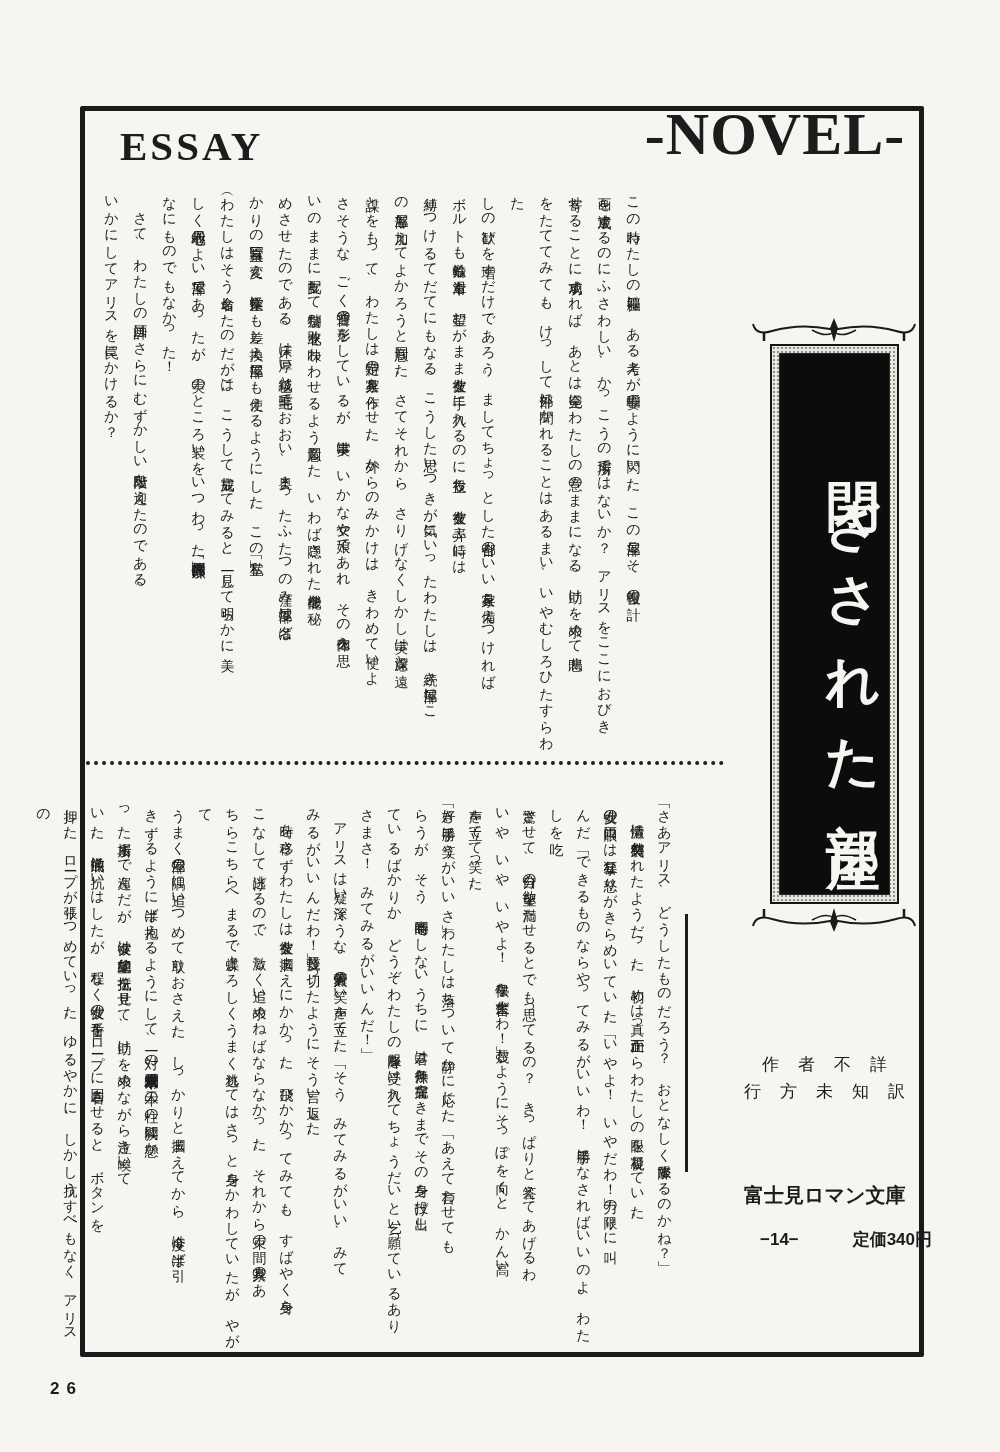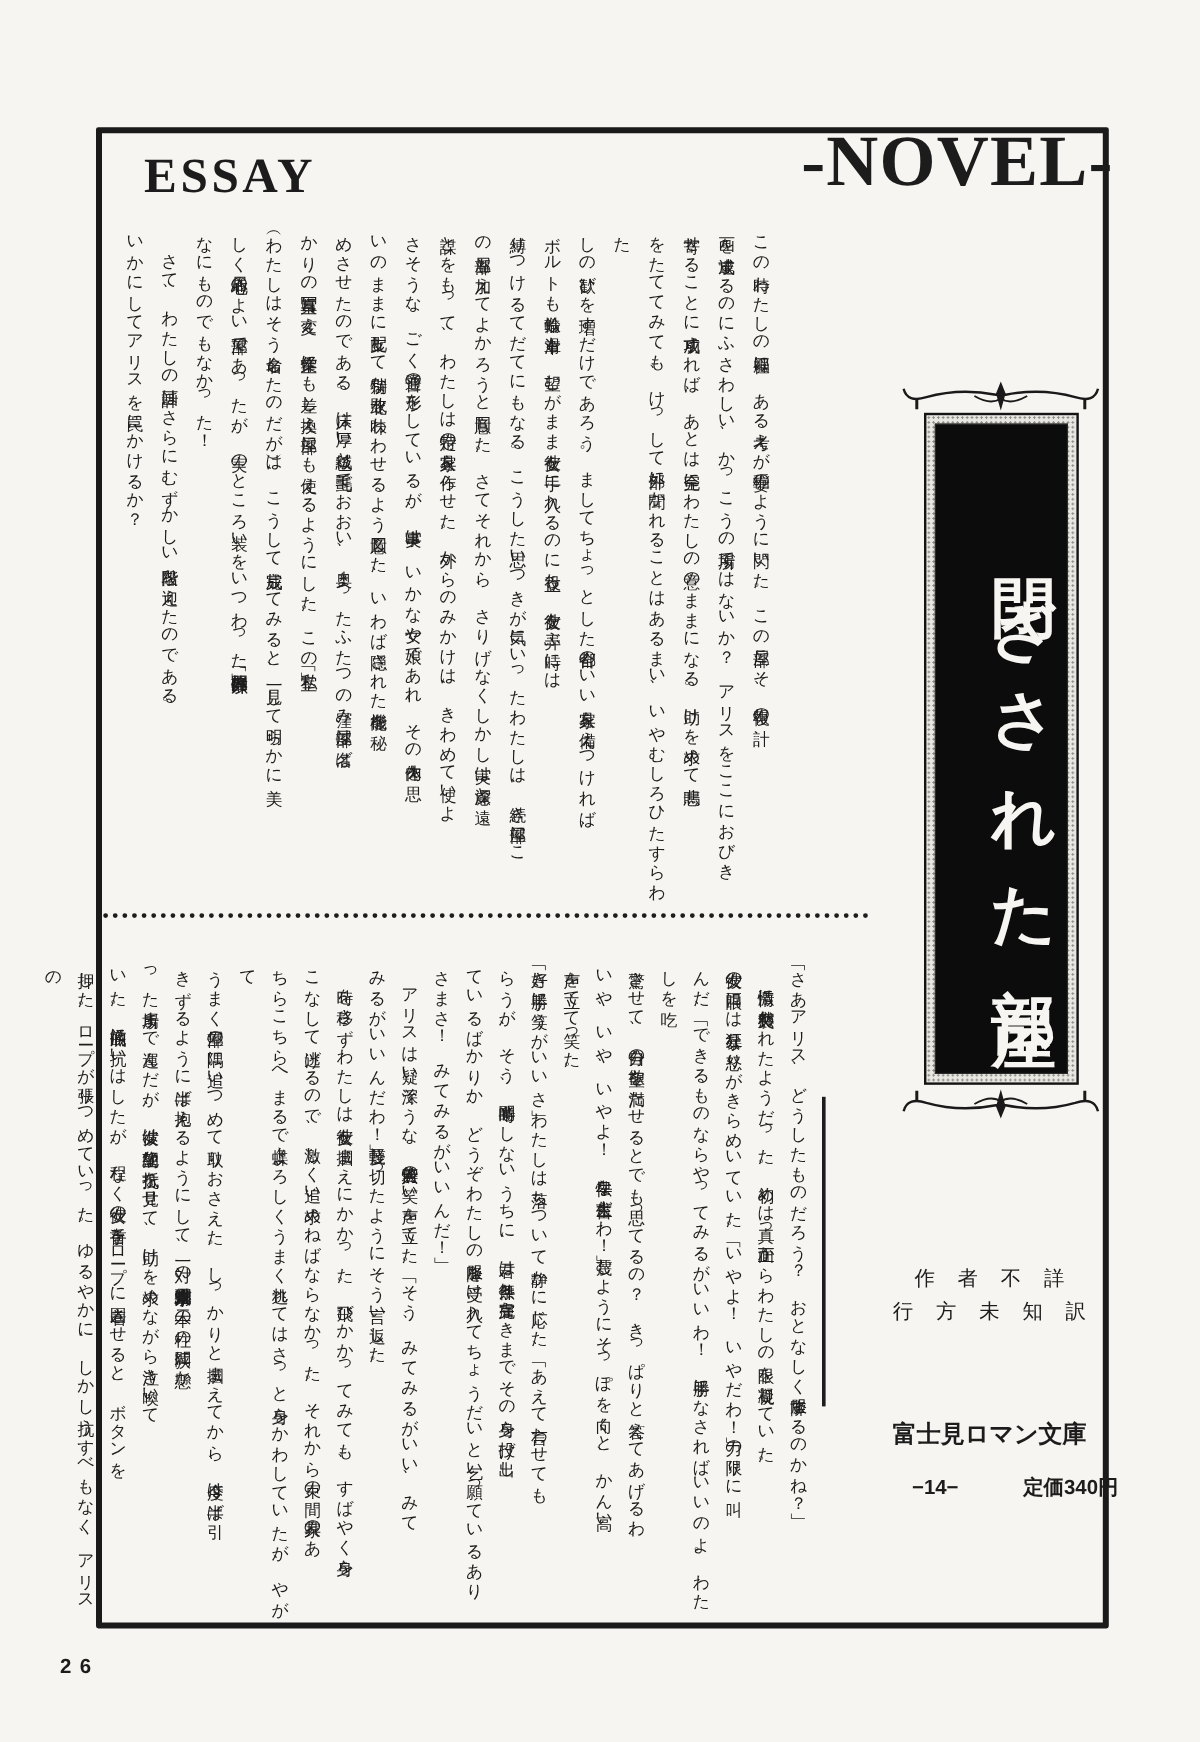--- a/index.html
+++ b/index.html
@@ -13,21 +13,21 @@
   }
   .frame {
     position:absolute; left:80px; top:106px; width:844px; height:1251px;
     border:5px solid #1a1a1a; border-radius:2px;
   }
   .essay-label {
     position:absolute; left:120px; top:122px;
     font-weight:bold; font-size:41px; letter-spacing:3px;
   }
   .novel-label {
-    position:absolute; left:622px; top:100px; width:306px; text-align:right;
+    position:absolute; left:622px; top:100px; width:306px; text-align:center;
     font-weight:bold; font-size:60px; letter-spacing:1px; white-space:nowrap;
   }
   .vtext {
     position:absolute;
     writing-mode:vertical-rl;
     -webkit-writing-mode:vertical-rl;
     text-orientation:upright;
     font-size:14px;
     letter-spacing:0.45px;
     color:#1d1d1d;
@@ -63,21 +63,21 @@
     -webkit-writing-mode:vertical-rl;
     text-orientation:upright;
     color:#f6f5f1;
     font-size:54px; letter-spacing:19px;
     padding-top:8px;
     font-weight:bold;
   }
   .credits {
     position:absolute; left:742px; top:1052px; width:166px; text-align:center;
     font-size:17px; line-height:27px; letter-spacing:1px;
-    font-family:Liberation Serif, serif;
+    font-family:Liberation Mono, monospace;
   }
   .publisher {
     position:absolute; left:744px; top:1182px; width:168px; 
     font-size:20px; font-weight:bold; white-space:nowrap;
     font-family:"Liberation Sans","DejaVu Sans",sans-serif;
   }
   .price-line {
     position:absolute; left:760px; top:1228px; width:172px;
     display:flex; justify-content:space-between; align-items:center;
     font-size:17px; font-weight:bold;

